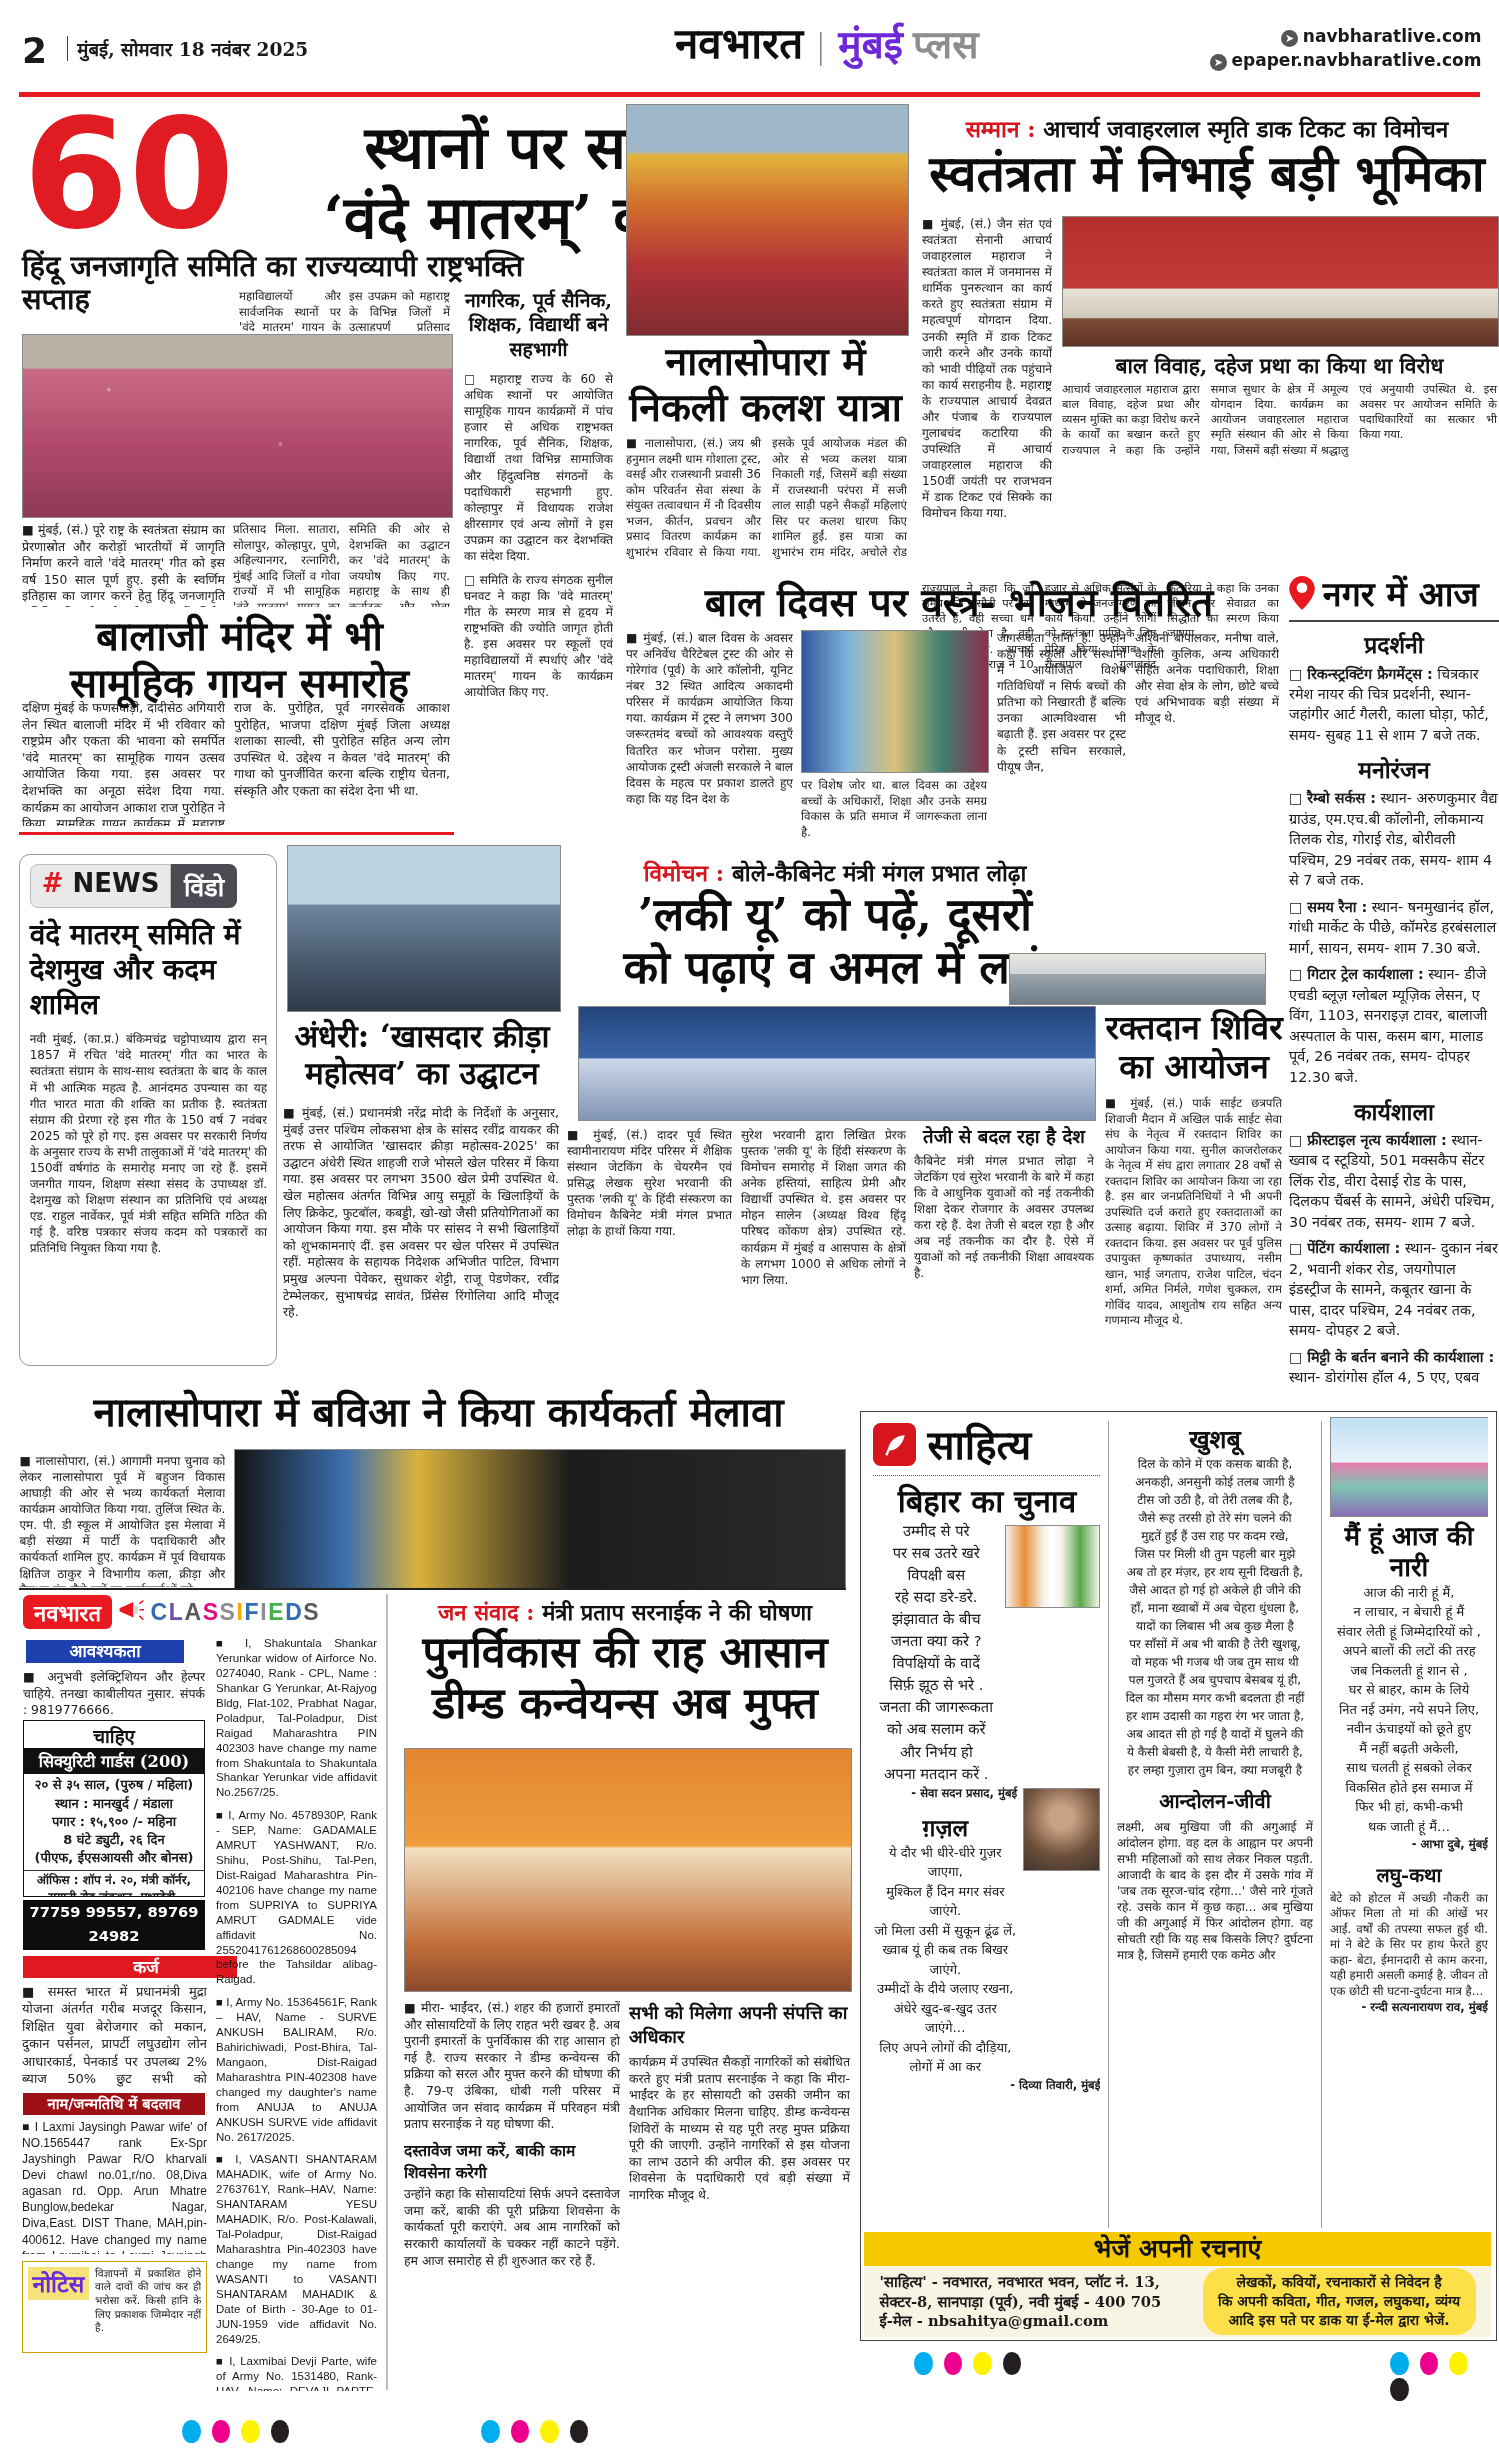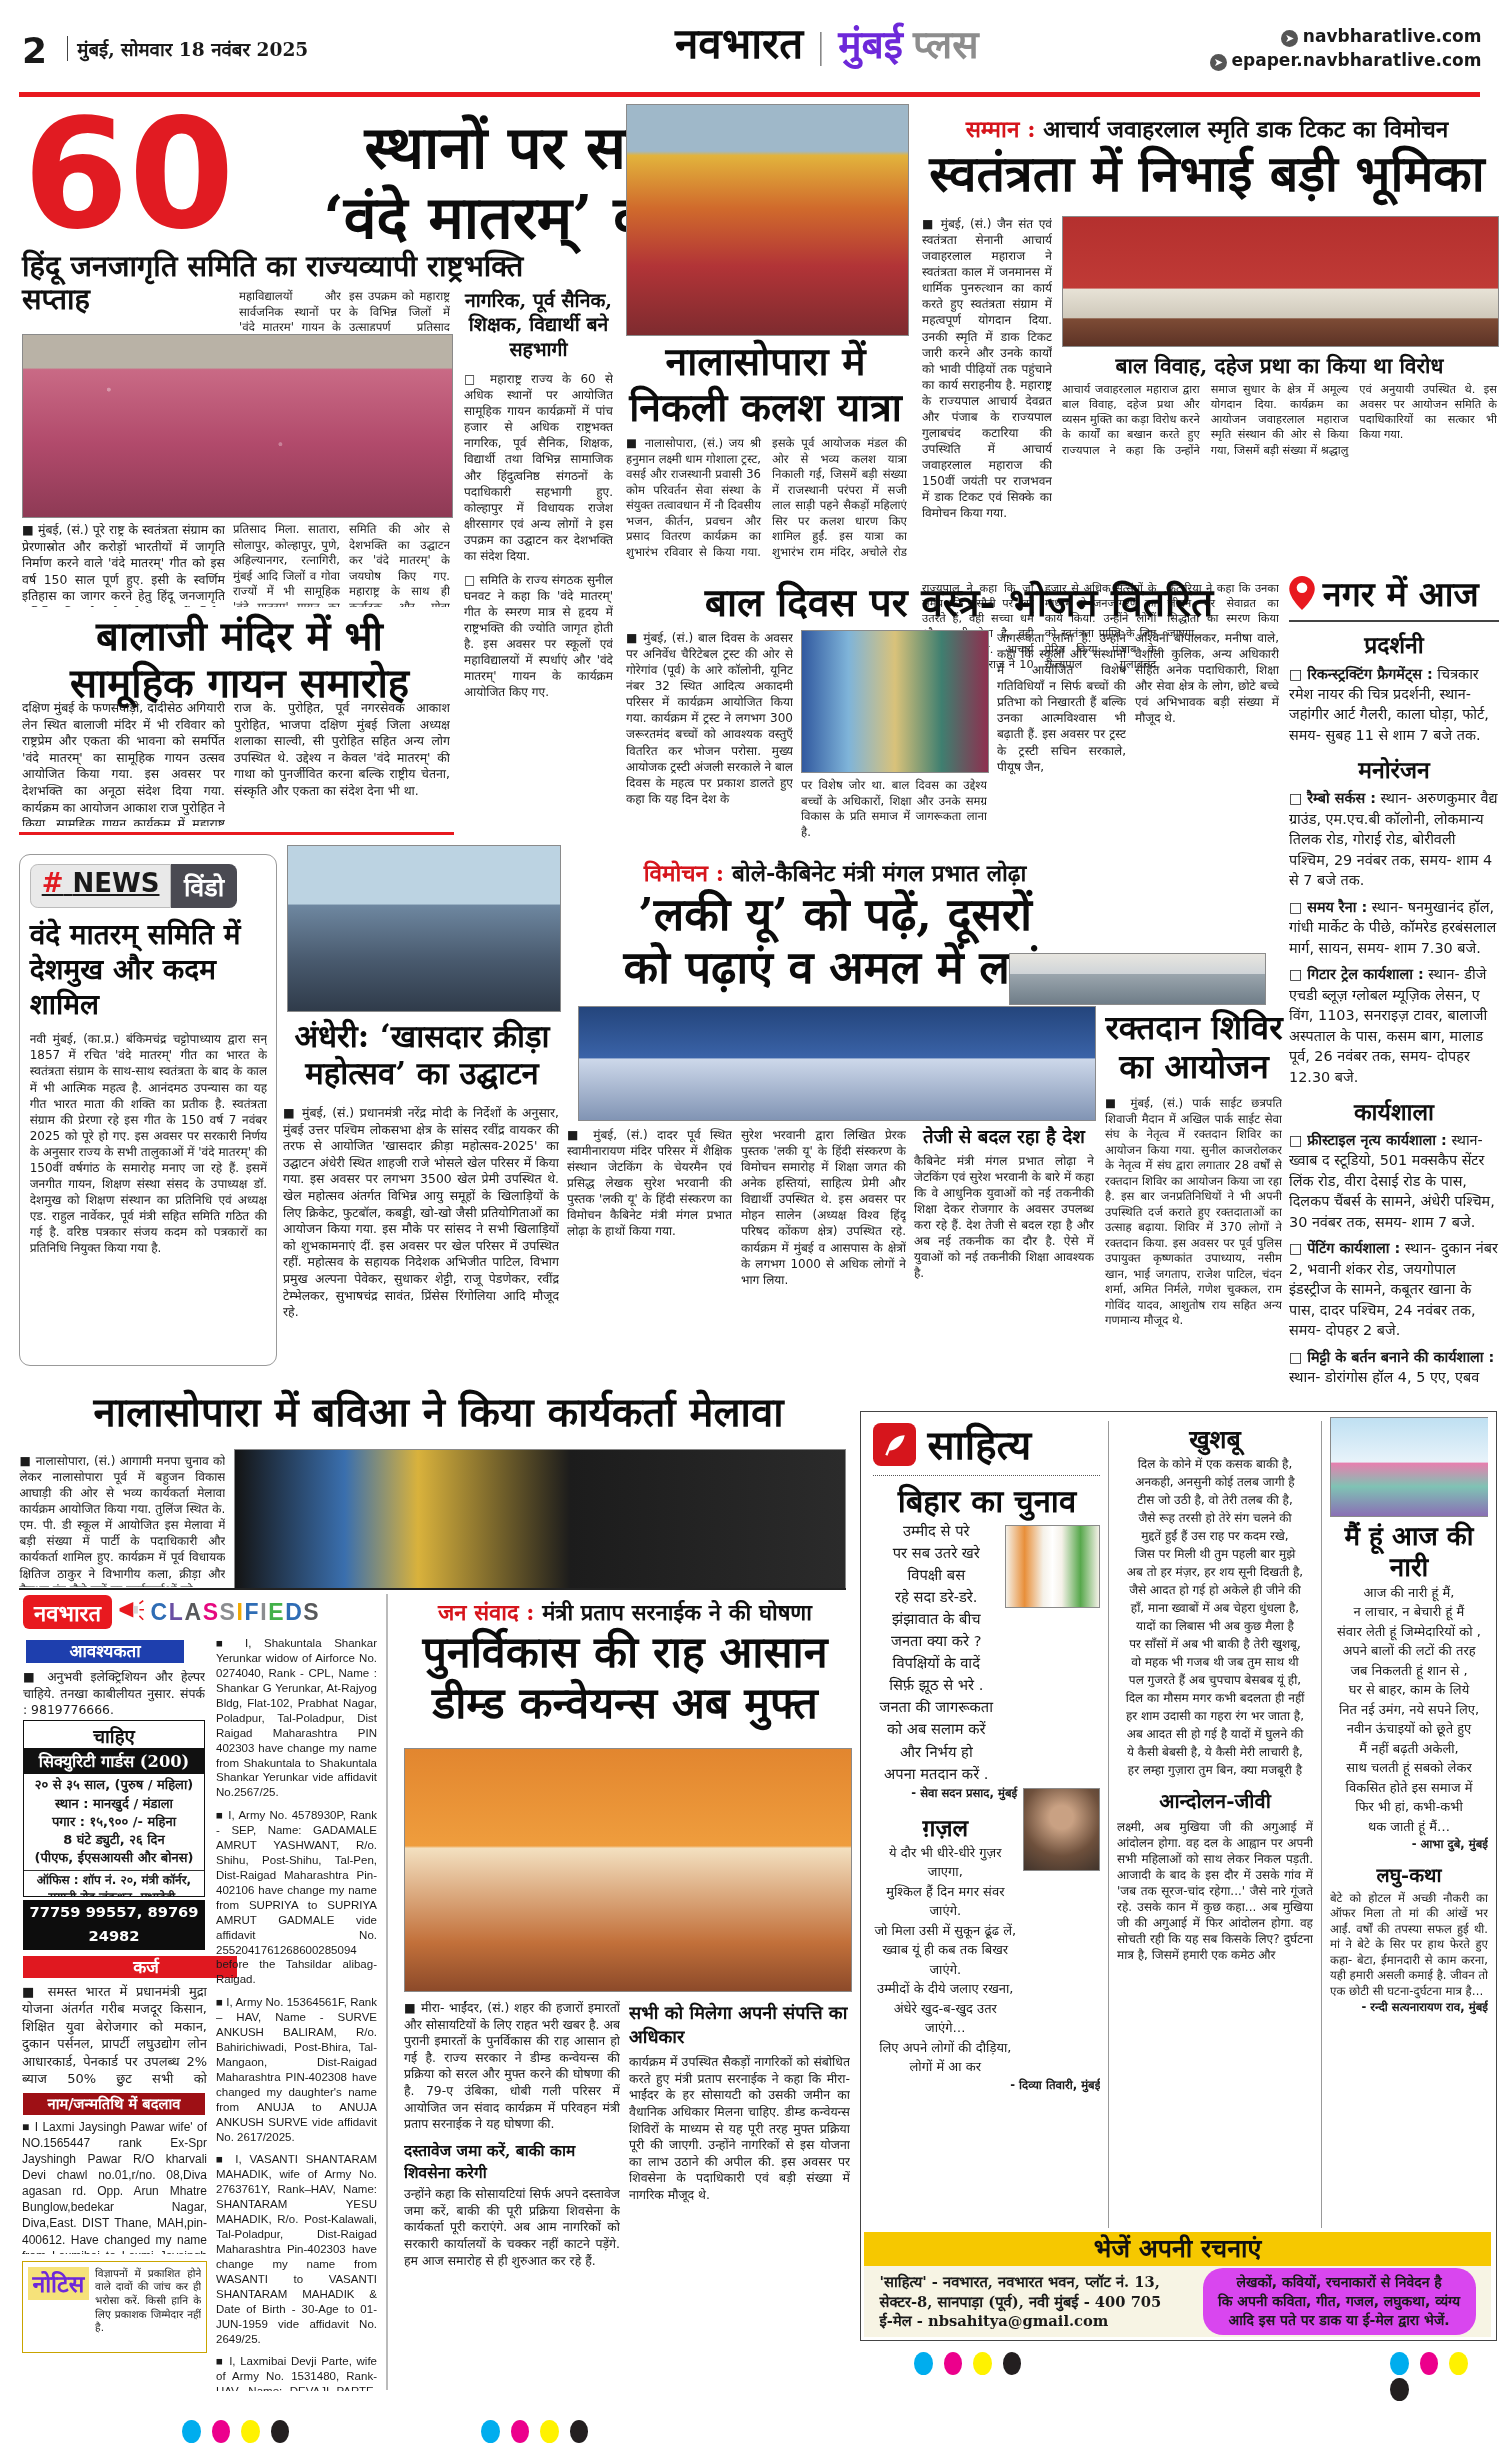--- a/index.html
+++ b/index.html
@@ -135,21 +135,21 @@
     <div style="font-size:14.4px;line-height:1.42;margin-top:6.2px;">□ <b>समय रैना :</b><span> स्थान- षनमुखानंद हॉल, गांधी मार्केट के पीछे, कॉमरेड हरबंसलाल मार्ग, सायन, समय- शाम 7.30 बजे.</span></div>
     <div style="font-size:14.4px;line-height:1.42;margin-top:6.2px;">□ <b>गिटार ट्रेल कार्यशाला :</b><span> स्थान- डीजे एचडी ब्लूज़ ग्लोबल म्यूज़िक लेसन, ए विंग, 1103, सनराइज़ टावर, बालाजी अस्पताल के पास, कसम बाग, मालाड पूर्व, 26 नवंबर तक, समय- दोपहर 12.30 बजे.</span></div>
     <div class="subhead center" style="font-size:23px;margin-top:7.8px;">कार्यशाला</div>
     <div style="font-size:14.4px;line-height:1.42;margin-top:3.1px;">□ <b>फ्रीस्टाइल नृत्य कार्यशाला :</b><span> स्थान- ख्वाब द स्टूडियो, 501 मक्सकैप सेंटर लिंक रोड, वीरा देसाई रोड के पास, दिलकप चैंबर्स के सामने, अंधेरी पश्चिम, 30 नवंबर तक, समय- शाम 7 बजे.</span></div>
     <div style="font-size:14.4px;line-height:1.42;margin-top:6.2px;">□ <b>पेंटिंग कार्यशाला :</b><span> स्थान- दुकान नंबर 2, भवानी शंकर रोड, जयगोपाल इंडस्ट्रीज के सामने, कबूतर खाना के पास, दादर पश्चिम, 24 नवंबर तक, समय- दोपहर 2 बजे.</span></div>
     <div style="font-size:14.4px;line-height:1.42;margin-top:6.2px;">□ <b>मिट्टी के बर्तन बनाने की कार्यशाला :</b><span> स्थान- डोरांगोस हॉल 4, 5 एए, एबव फिटनेस फ्रीक्ज़, पाली हिल, बांद्रा पश्चिम, समय- सुबह 10 से दोपहर 1 बजे तक.</span></div>
   </div>
 
   <div class="abs" style="left:19.4px;top:854px;width:258px;height:512px;border:1.6px solid #999;border-radius:11px;padding:9.3px;box-sizing:border-box;overflow:hidden;">
     <div style="display:flex;align-items:stretch;">
-      <div style="background:#e9e9e9;border:0.8px solid #bbb;border-radius:7.8px 0 0 7.8px;padding:3.1px 11px;font-weight:800;font-size:26px;text-decoration:underline;">
+      <div style="background:#e9e9e9;border:0.8px solid #bbb;border-radius:7.8px 0 0 7.8px;padding:3.1px 11px;font-weight:800;font-size:26px;">
         <span style="color:#e11b22;">#</span>
         <span>NEWS</span>
       </div>
       <div style="background:#4a4a52;color:#fff;border-radius:0 7.8px 7.8px 0;padding:4.7px 12.4px;font-weight:800;font-size:25px;font-family:'DejaVu Serif',serif;">विंडो</div>
     </div>
     <div class="hl" style="font-size:28px;margin-top:9.3px;line-height:1.25;">वंदे मातरम् समिति में देशमुख और कदम शामिल</div>
     <div class="body-txt" style="margin-top:9.3px;height:314px;font-size:12px;">नवी मुंबई, (का.प्र.) बंकिमचंद्र चट्टोपाध्याय द्वारा सन् 1857 में रचित 'वंदे मातरम्' गीत का भारत के स्वतंत्रता संग्राम के साथ-साथ स्वतंत्रता के बाद के काल में भी आत्मिक महत्व है. आनंदमठ उपन्यास का यह गीत भारत माता की शक्ति का प्रतीक है. स्वतंत्रता संग्राम की प्रेरणा रहे इस गीत के 150 वर्ष 7 नवंबर 2025 को पूरे हो गए. इस अवसर पर सरकारी निर्णय के अनुसार राज्य के सभी तालुकाओं में 'वंदे मातरम्' की 150वीं वर्षगांठ के समारोह मनाए जा रहे हैं. इसमें जनगीत गायन, शिक्षण संस्था संसद के उपाध्यक्ष डॉ. देशमुख को शिक्षण संस्थान का प्रतिनिधि एवं अध्यक्ष एड. राहुल नार्वेकर, पूर्व मंत्री सहित समिति गठित की गई है. वरिष्ठ पत्रकार संजय कदम को पत्रकारों का प्रतिनिधि नियुक्त किया गया है.</div>
   </div>
 
   <div class="abs photo ph-group" style="left:287px;top:845px;width:272px;height:165px;"></div>
@@ -341,21 +341,21 @@
       <div class="subhead center" style="font-size:19.4px;margin-top:9.3px;">लघु-कथा</div>
       <div class="body-txt" style="font-size:11.6px;margin-top:3.1px;">बेटे को होटल में अच्छी नौकरी का ऑफर मिला तो मां की आंखें भर आईं. वर्षों की तपस्या सफल हुई थी. मां ने बेटे के सिर पर हाथ फेरते हुए कहा- बेटा, ईमानदारी से काम करना, यही हमारी असली कमाई है. जीवन तो एक छोटी सी घटना-दुर्घटना मात्र है…</div>
       <div class="author">- रन्दी सत्यनारायण राव, मुंबई</div>
     </div>
 
     <div class="abs barhead" style="left:3.1px;top:820px;width:627px;height:34px;line-height:34px;background:#f6c800;color:#111;font-size:25px;">भेजें अपनी रचनाएं</div>
     <div class="abs" style="left:3.1px;top:854px;width:627px;height:71px;background:#f7f4e4;display:flex;align-items:center;justify-content:space-between;padding:0 15.5px;box-sizing:border-box;">
       <div class="pre" style="font-weight:700;font-size:14.7px;font-family:'DejaVu Serif',serif;line-height:1.35;">'साहित्य' - नवभारत, नवभारत भवन, प्लॉट नं. 13,
 सेक्टर-8, सानपाड़ा (पूर्व), नवी मुंबई - 400 705
 ई-मेल - nbsahitya@gmail.com</div>
-      <div class="pre center" style="background:#d946ef;border-radius:20px;padding:4.7px 15.5px;font-size:14px;font-weight:600;line-height:1.35;">लेखकों, कवियों, रचनाकारों से निवेदन है
+      <div class="pre center" style="background:#fde047;border-radius:20px;padding:4.7px 15.5px;font-size:14px;font-weight:600;line-height:1.35;">लेखकों, कवियों, रचनाकारों से निवेदन है
 कि अपनी कविता, गीत, गजल, लघुकथा, व्यंग्य
 आदि इस पते पर डाक या ई-मेल द्वारा भेजें.</div>
     </div>
   </div>
 
   <div class="abs dotrow cmyk" style="left:182px;top:2420px;"><span style="background: rgb(0, 173, 238);"></span><span style="background: rgb(236, 0, 140);"></span><span style="background: rgb(255, 242, 0);"></span><span style="background: rgb(35, 31, 32);"></span></div>
   <div class="abs dotrow cmyk" style="left:481px;top:2420px;"><span style="background: rgb(0, 173, 238);"></span><span style="background: rgb(236, 0, 140);"></span><span style="background: rgb(255, 242, 0);"></span><span style="background: rgb(35, 31, 32);"></span></div>
   <div class="abs dotrow cmyk" style="left:914px;top:2352px;"><span style="background: rgb(0, 173, 238);"></span><span style="background: rgb(236, 0, 140);"></span><span style="background: rgb(255, 242, 0);"></span><span style="background: rgb(35, 31, 32);"></span></div>
   <div class="abs dotrow cmyk" style="left:1390px;top:2352px;"><span style="background: rgb(0, 173, 238);"></span><span style="background: rgb(236, 0, 140);"></span><span style="background: rgb(255, 242, 0);"></span><span style="background: rgb(35, 31, 32);"></span></div>
 

